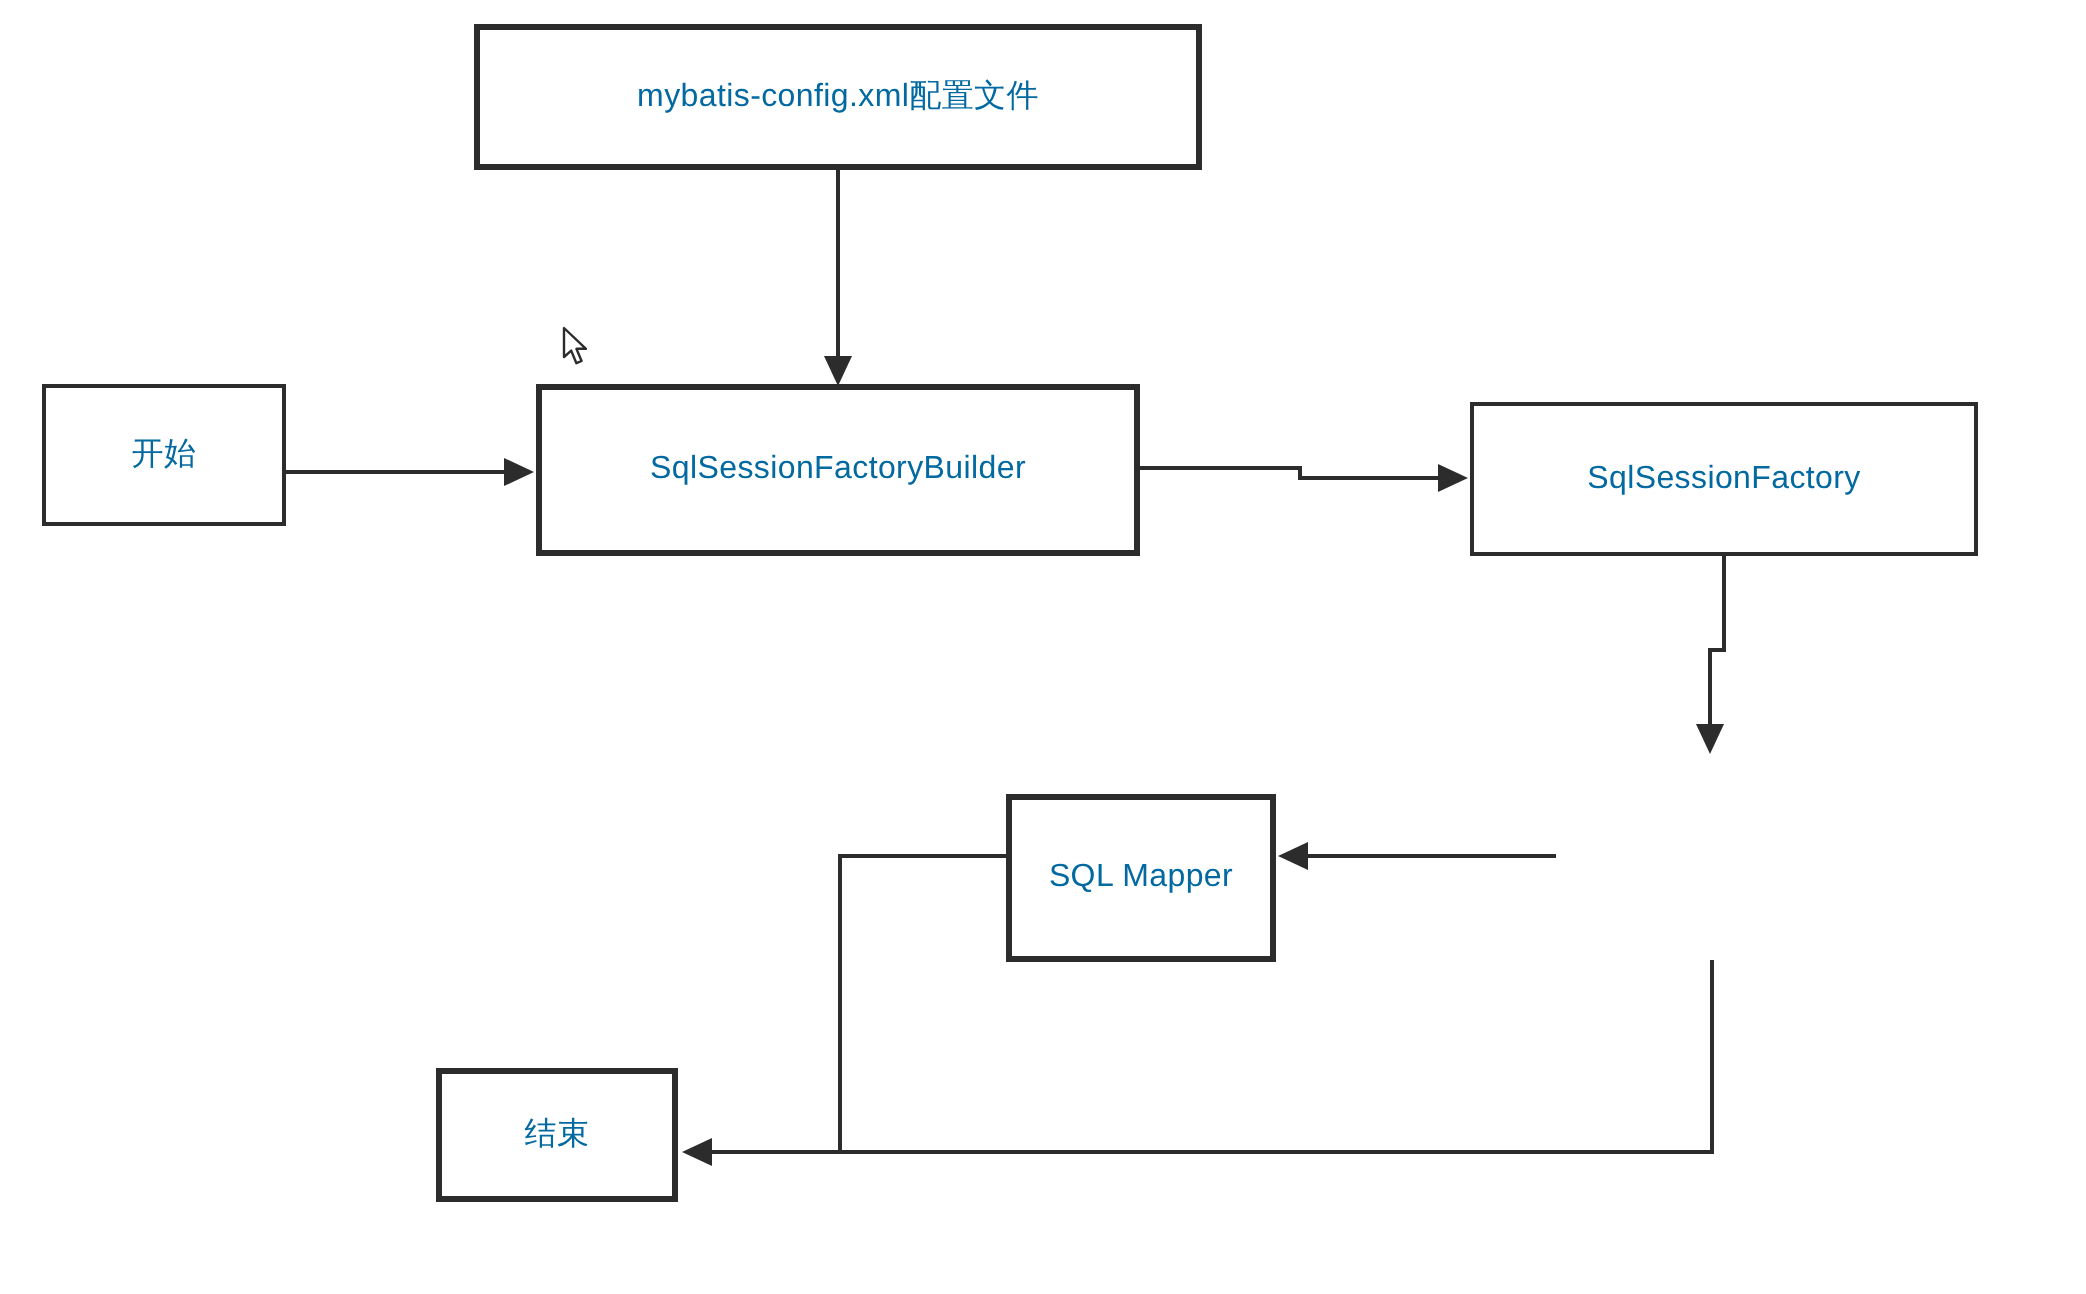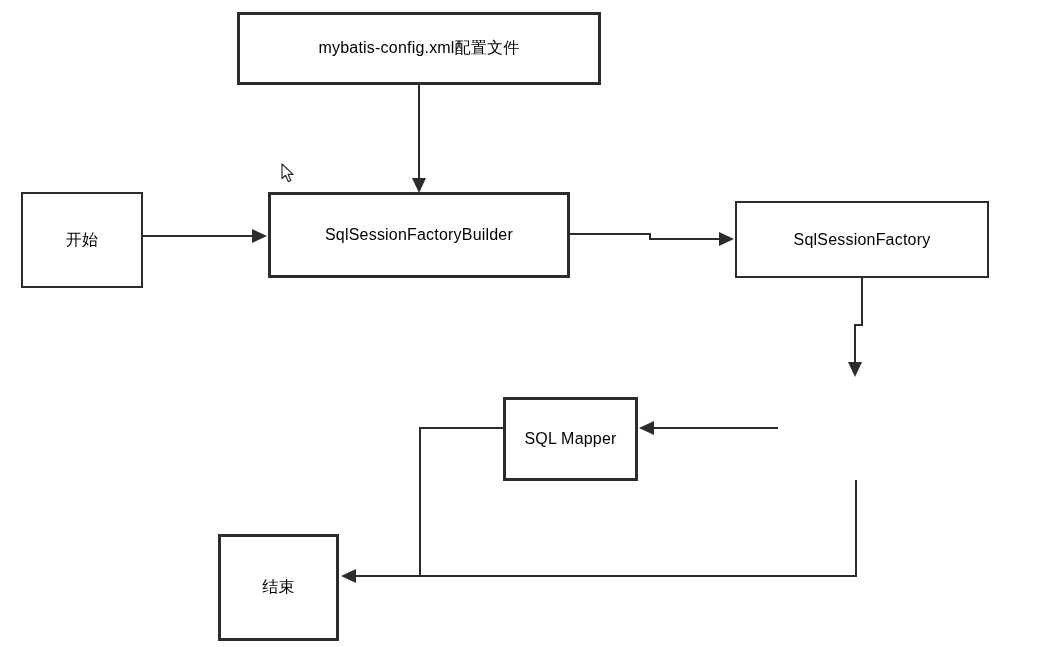--- a/index.html
+++ b/index.html
@@ -32,32 +32,32 @@
     stroke: none;
   }
   .node {
     position: absolute;
     box-sizing: border-box;
     background: #ffffff;
     border: 2px solid #2c2c2c;
     display: flex;
     align-items: center;
     justify-content: center;
-    color: #000000;
+    color: #0369a1;
     font-size: 16px;
     letter-spacing: 0.2px;
     text-align: right;
   }
   .node-config  { left: 237px; top: 12px;  width: 364px; height: 73px; border-width: 3px; }
-  .node-start   { left: 21px;  top: 192px; width: 122px; height: 96px; }
+  .node-start   { left: 21px;  top: 192px; width: 122px; height: 71px; }
   .node-builder { left: 268px; top: 192px; width: 302px; height: 86px; border-width: 3px; }
   .node-factory { left: 735px; top: 201px; width: 254px; height: 77px; }
   .node-session { left: 778px; top: 377px; width: 157px; height: 103px; }
   .node-mapper  { left: 503px; top: 385px; width: 135px; height: 84px; border-width: 3px; margin-top: 12px; }
-  .node-end     { left: 218px; top: 534px; width: 121px; height: 107px; border-width: 3px; }
+  .node-end     { left: 218px; top: 534px; width: 121px; height: 67px; border-width: 3px; }
   .cursor {
     position: absolute;
     left: 281px;
     top: 163px;
     width: 14px;
     height: 21px;
   }
 </style>
 </head>
 <body>

